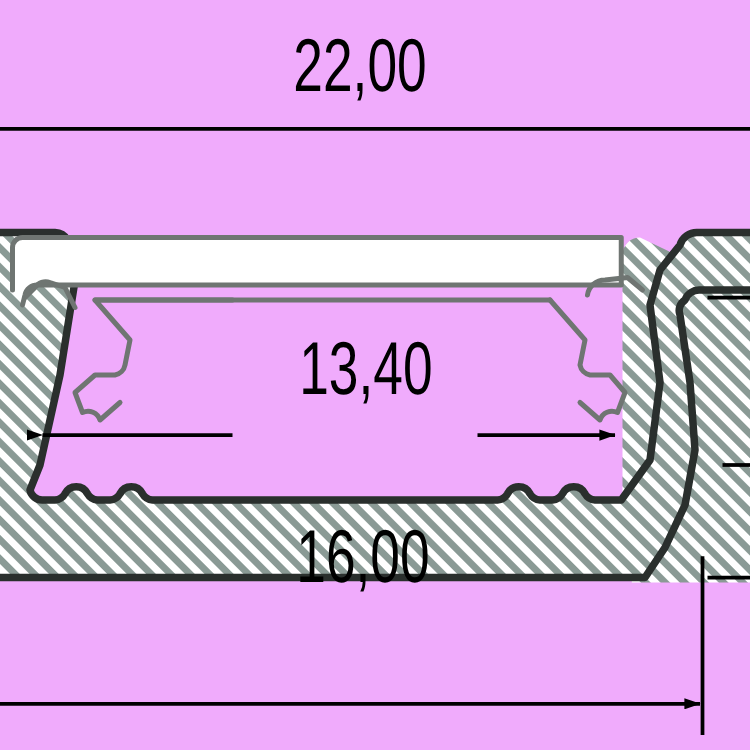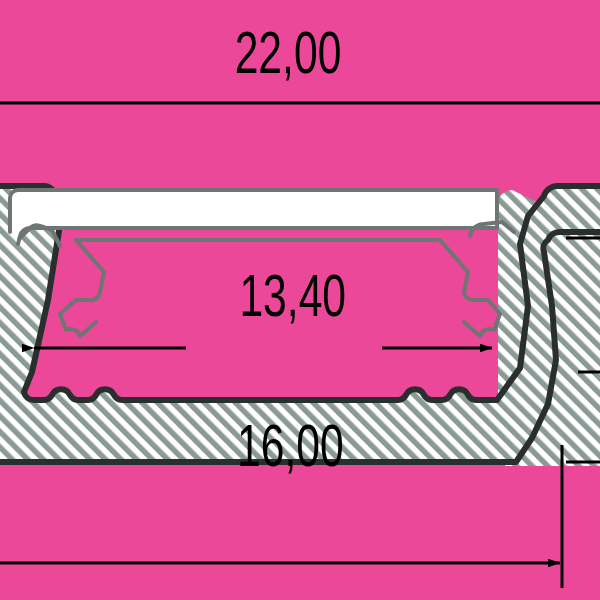--- a/index.html
+++ b/index.html
@@ -4,21 +4,21 @@
 <style>
   html, body {
     margin: 0;
     padding: 0;
     background: #ffffff;
   }
   #drawing-root {
     position: relative;
     width: 600px;
     height: 600px;
-    background: #ec4899;
+    background: #f0abfc;
     overflow: hidden;
     font-family: "Liberation Sans", sans-serif;
   }
   #cad-svg {
     position: absolute;
     left: 0;
     top: 0;
     width: 600px;
     height: 600px;
     display: block;

